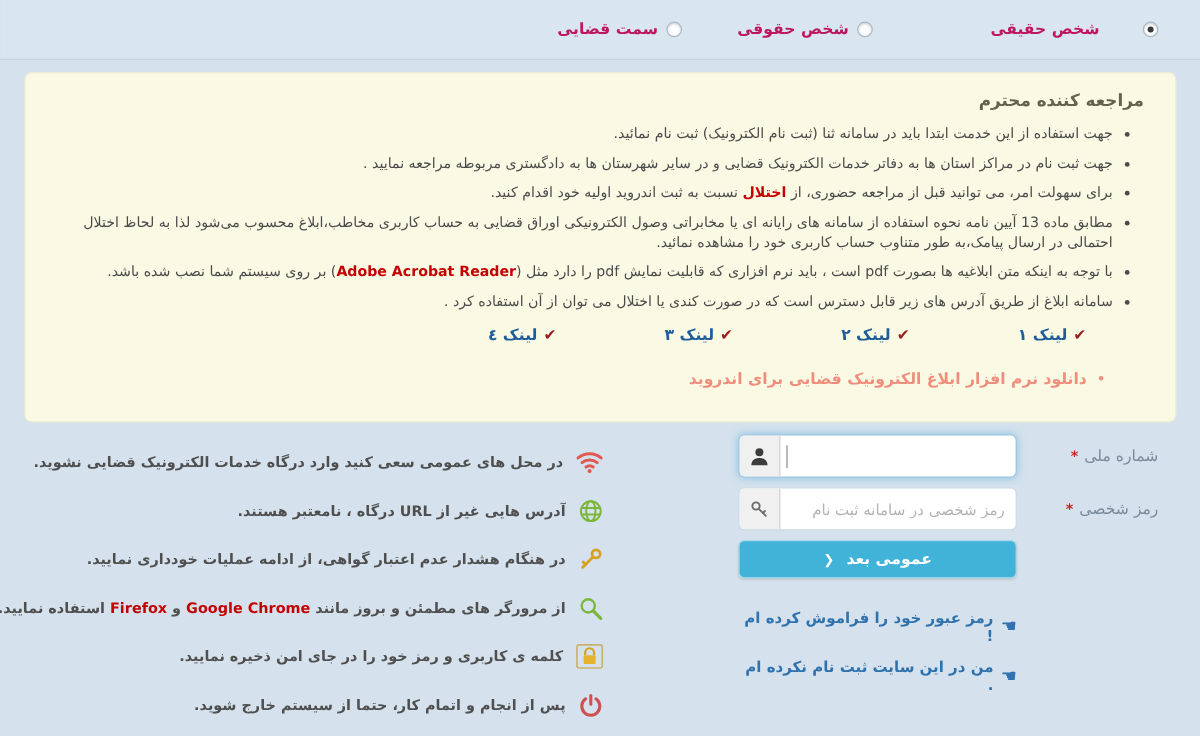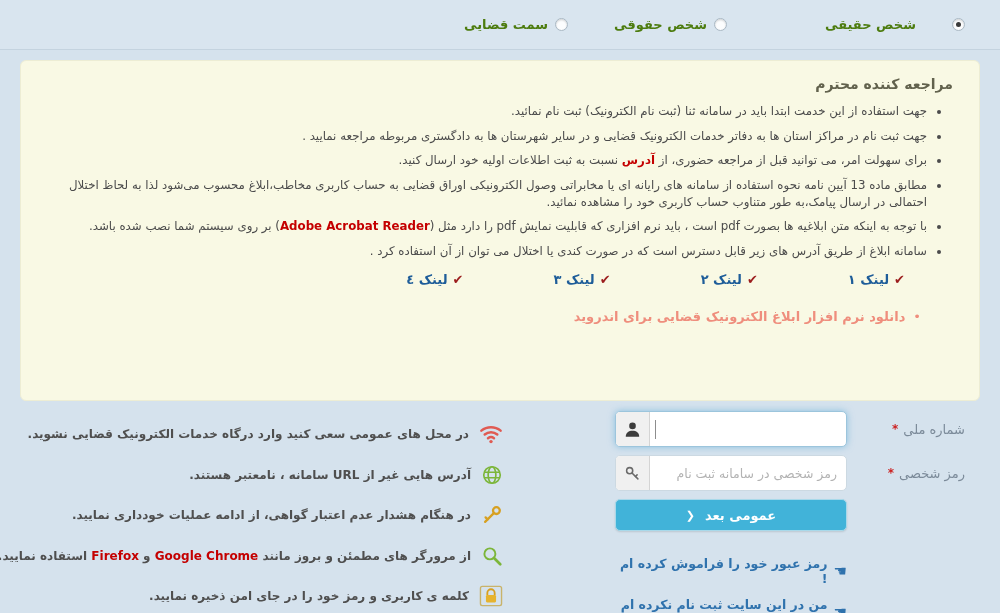--- a/index.html
+++ b/index.html
@@ -26,30 +26,30 @@
   .radio-circle {
     width: 13px; height: 13px; border-radius: 50%;
     background: #fcfdfe; border: 1px solid #a9b8c4;
     box-shadow: inset 0 1px 2px rgba(0,0,0,.18);
     flex: 0 0 auto;
   }
   .radio-circle.checked::after {
     content: ""; display: block; width: 5px; height: 5px;
     margin: 3px; border-radius: 50%; background: #3a3a3a;
   }
-  .radio-label { font-size: 13px; font-weight: bold; color: #4d7c0f; }
+  .radio-label { font-size: 13px; font-weight: bold; color: #be185d; }
 
   
   .notice {
     margin: 10px 20px 0;
     background: #f9f9e4;
     border: 1px solid #ededd4;
     border-radius: 6px;
     padding: 15px 26px 14px;
-    height: 341px;
+    height: 292px;
   }
   .notice-title { font-size: 14px; font-weight: bold; color: #62624d; margin-bottom: 11px; }
   .bullets { list-style: disc; padding-right: 26px; }
   .bullets li {
     font-size: 11.8px; color: #4b4b4b; line-height: 1.45;
     margin-bottom: 7.5px; padding-left: 6px;
   }
   .hl { color: #c40000; font-weight: bold; }
   .inline-link { color: #c40000; font-weight: bold; text-decoration: none; cursor: pointer; }
 
@@ -158,21 +158,21 @@
     <span class="radio-circle"></span>
     <span class="radio-label">سمت قضایی</span>
   </div>
 </div>
 
 <div class="notice">
   <div class="notice-title">مراجعه کننده محترم</div>
   <ul class="bullets">
     <li>جهت استفاده از این خدمت ابتدا باید در سامانه ثنا (ثبت نام الکترونیک) ثبت نام نمائید.</li>
     <li>جهت ثبت نام در مراکز استان ها به دفاتر خدمات الکترونیک قضایی و در سایر شهرستان ها به دادگستری مربوطه مراجعه نمایید .</li>
-    <li><span>برای سهولت امر، می توانید قبل از مراجعه حضوری، از </span><a class="inline-link">آدرس</a><span> نسبت به ثبت اطلاعات اولیه خود ارسال کنید.</span></li>
+    <li><span>برای سهولت امر، می توانید قبل از مراجعه حضوری، از </span><a class="inline-link">اختلال</a><span> نسبت به ثبت اندروید اولیه خود اقدام کنید.</span></li>
     <li>مطابق ماده 13 آیین نامه نحوه استفاده از سامانه های رایانه ای یا مخابراتی وصول الکترونیکی اوراق قضایی به حساب کاربری مخاطب،ابلاغ محسوب می‌شود لذا به لحاظ اختلال احتمالی در ارسال پیامک،به طور متناوب حساب کاربری خود را مشاهده نمائید.</li>
     <li><span>با توجه به اینکه متن ابلاغیه ها بصورت pdf است ، باید نرم افزاری که قابلیت نمایش pdf را دارد مثل (</span><span class="hl">Adobe Acrobat Reader</span><span>) بر روی سیستم شما نصب شده باشد.</span></li>
     <li>سامانه ابلاغ از طریق آدرس های زیر قابل دسترس است که در صورت کندی یا اختلال می توان از آن استفاده کرد .</li>
   </ul>
 
   <div class="links-row">
     <a class="site-link">
       <span class="check">✔</span>
       <span class="lbl">لینک ۱</span>
     </a>
@@ -267,21 +267,21 @@
     </div>
 
     <div class="tip">
       <span class="tip-icon">
         <svg width="22" height="22" viewBox="0 0 24 24" fill="none" stroke="#7cb63a" stroke-width="1.8">
             <circle cx="12" cy="12" r="9"></circle>
             <ellipse cx="12" cy="12" rx="4.2" ry="9"></ellipse>
             <path d="M3.6 9h16.8M3.6 15h16.8"></path>
           </svg>
       </span>
-      <span class="tip-text">آدرس هایی غیر از URL سامانه ، نامعتبر هستند.</span>
+      <span class="tip-text">آدرس هایی غیر از URL درگاه ، نامعتبر هستند.</span>
     </div>
 
     <div class="tip">
       <span class="tip-icon">
         <svg width="22" height="22" viewBox="0 0 24 24" fill="none" stroke="#d7a021" stroke-width="2.5" stroke-linecap="round">
             <circle cx="16.8" cy="7.2" r="3.7"></circle>
             <path d="M14 10 L4.5 19.5"></path>
             <path d="M7.2 16.8 l-2.2 -2.2"></path>
           </svg>
       </span>

